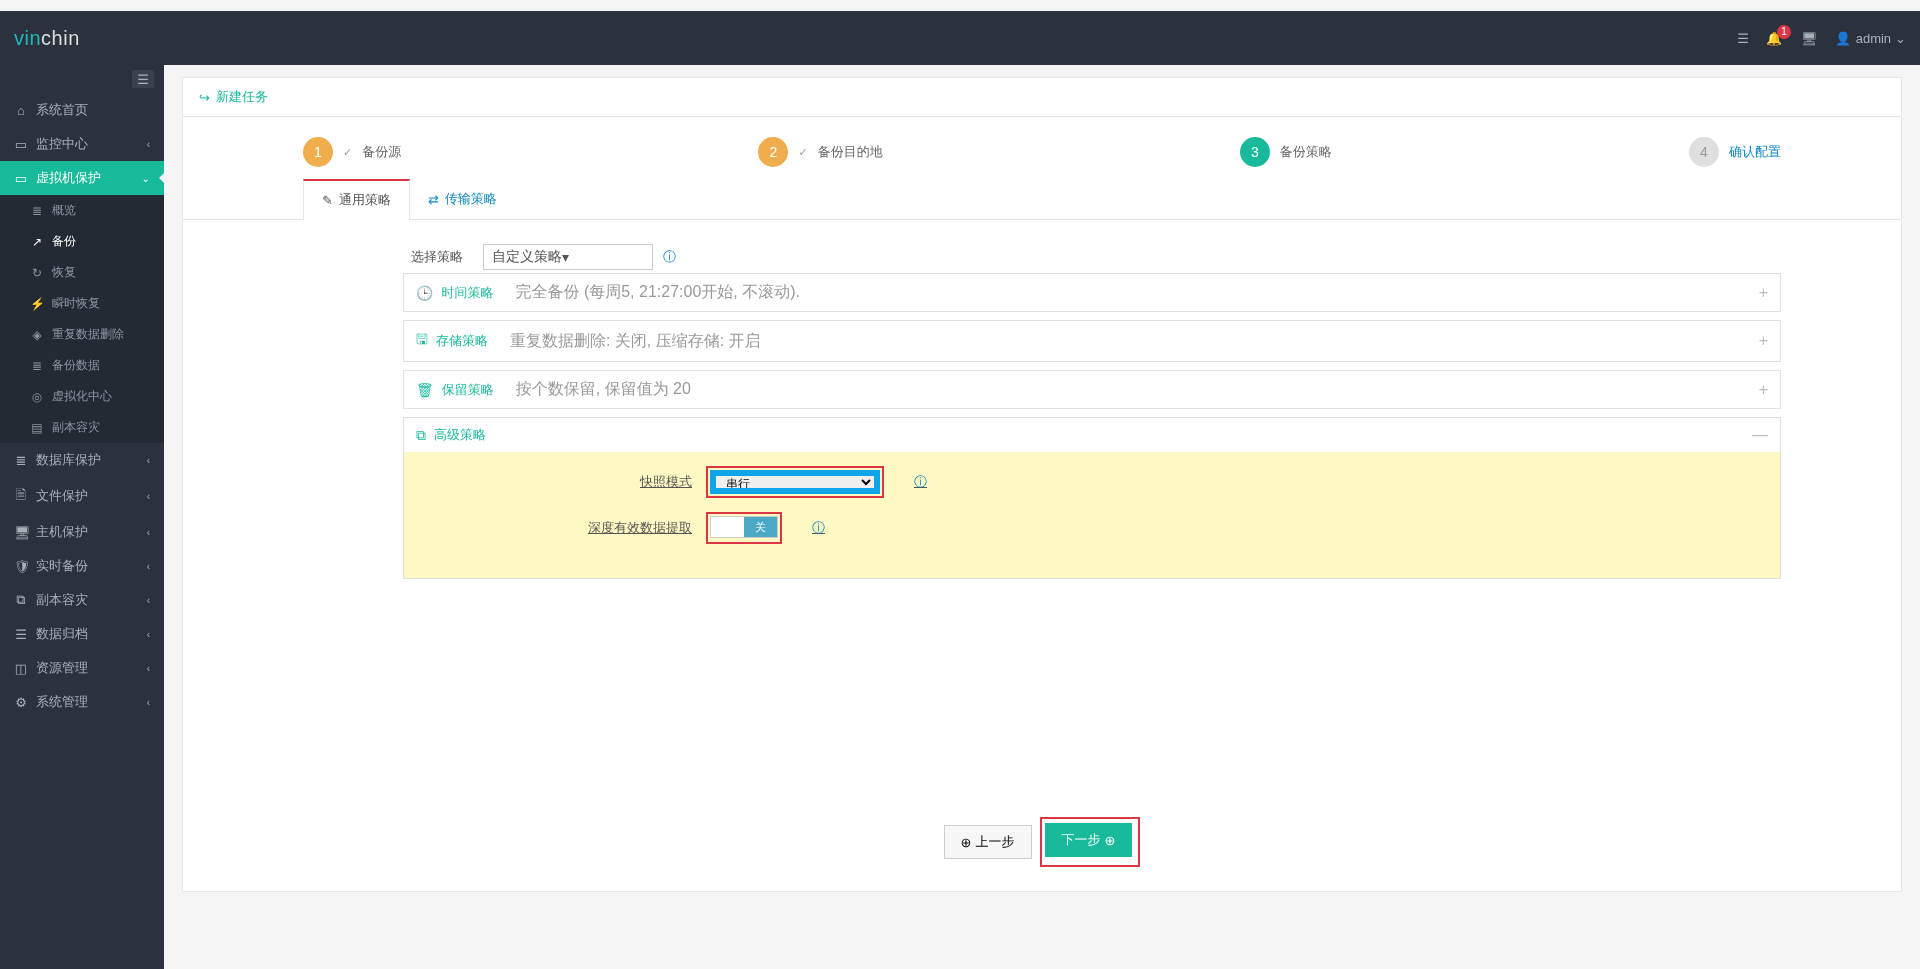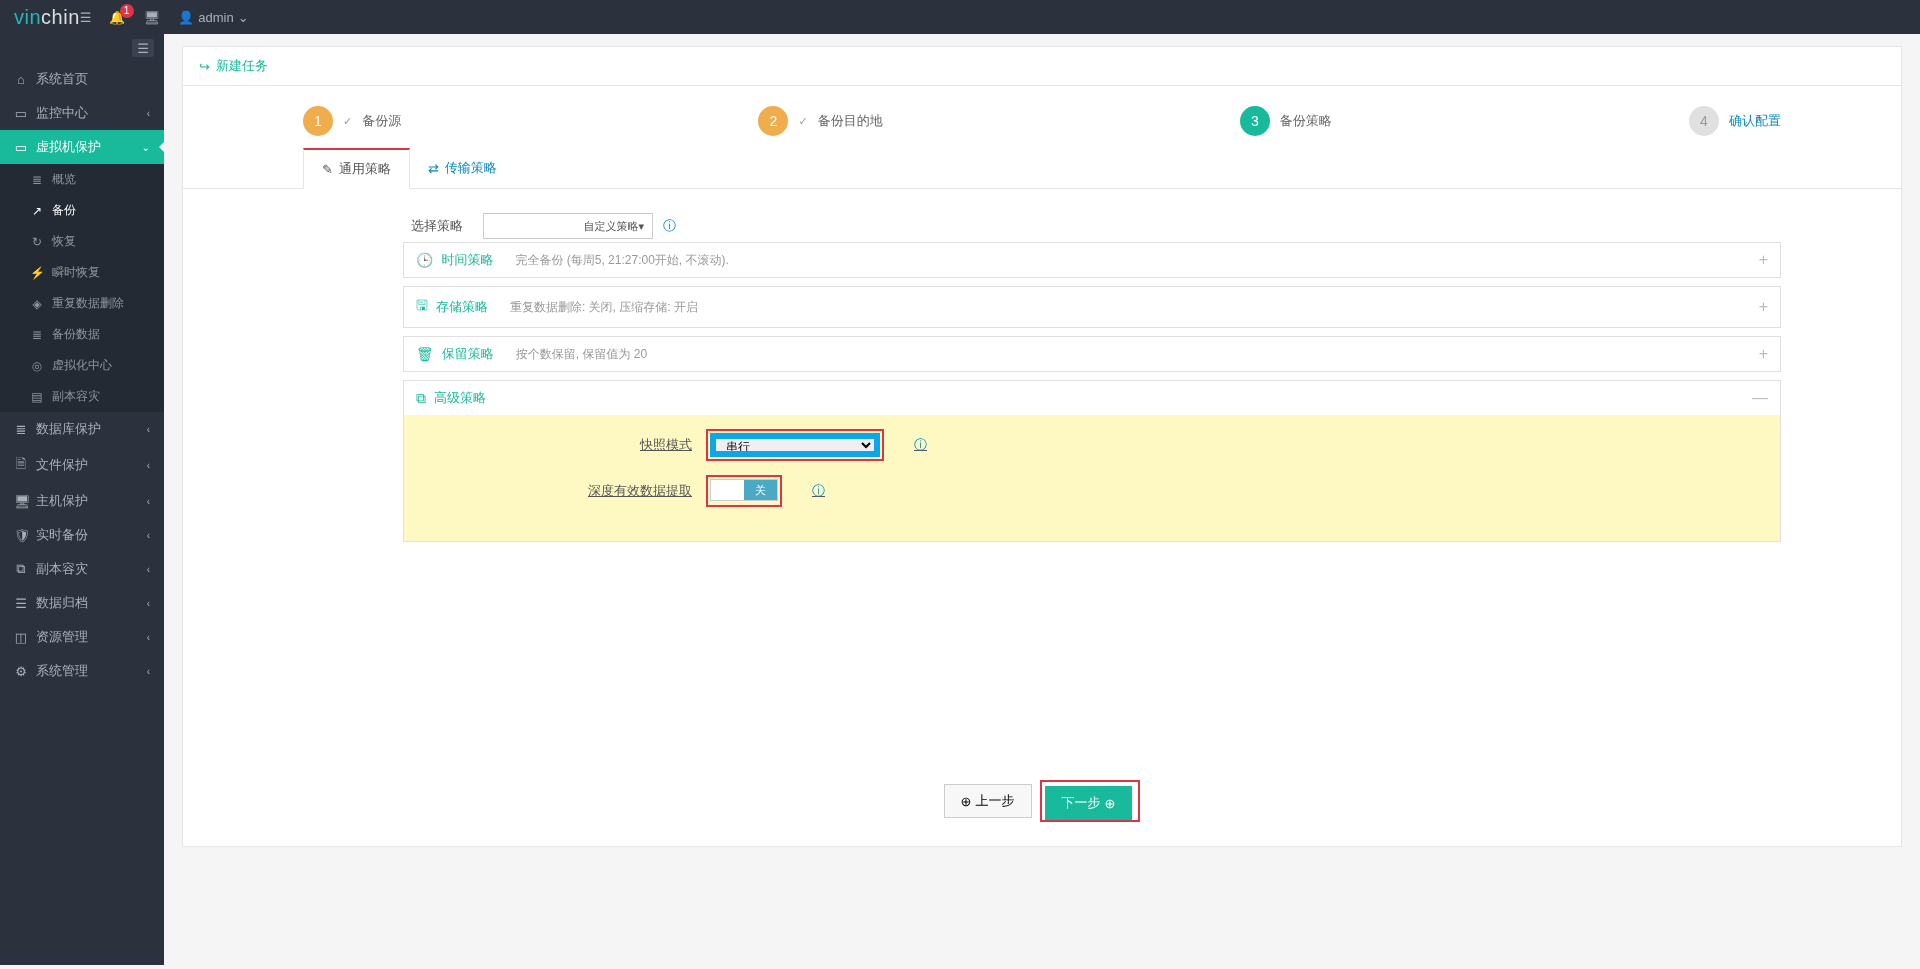--- a/index.html
+++ b/index.html
@@ -1,17 +1,17 @@
 <!DOCTYPE html>
 <html><head>
 <meta charset="utf-8">
 <style>
 * { box-sizing: border-box; margin: 0; padding: 0; }
 body { font-family: "Microsoft YaHei", Arial, sans-serif; font-size: 13px; color: #555; background: #f5f5f5; }
-.topbar { height: 34px; background: #2b323e; display: flex; align-items: center; padding: 0 14px; }
+.topbar { height: 54px; background: #2b323e; display: flex; align-items: center; justify-content: space-between; padding: 0 14px; margin-top: 11px; }
 .logo { height: 38px; display: flex; align-items: center; }
 .logo-text { font-size: 20px; font-weight: 300; letter-spacing: 0.5px; }
 .logo-text .vin { color: #21b9bb; }
 .logo-text .chin { color: #dddddd; }
 .topbar-right { display: flex; align-items: center; gap: 18px; }
 .topbar-icon { color: #aab0b8; position: relative; cursor: pointer; }
 .badge { position: absolute; top: -6px; right: -8px; background: #dc3545; color: #fff; border-radius: 50%; width: 14px; height: 14px; font-size: 10px; display: flex; align-items: center; justify-content: center; }
 .topbar-user { color: #aab0b8; display: flex; align-items: center; gap: 4px; cursor: pointer; }
 .container { display: flex; }
 .sidebar { width: 164px; background: #2b323e; min-height: calc(100vh - 38px); color: #aab0b8; }
@@ -34,42 +34,42 @@
 .step-num.pending { background: #e0e0e0; color: #999; }
 .step-check { color: #999; font-size: 11px; }
 .step-label { color: #666; }
 .step-label.pending { color: #0d88c1; }
 .tabs { display: flex; padding: 0 120px; border-bottom: 1px solid #e6e6e6; }
 .tab { padding: 10px 18px; cursor: pointer; color: #0d88c1; display:flex; align-items:center; gap:6px; }
 .tab.active { border-top: 2px solid #dc3545; border-left: 1px solid #e6e6e6; border-right: 1px solid #e6e6e6; border-bottom: 1px solid #fff; margin-bottom: -1px; color: #555; }
 .tab-body { padding: 24px 120px 10px; }
 .row { display: flex; align-items: center; margin-bottom: 3px; }
 .row-label { width: 180px; text-align: right; padding-right: 20px; color: #555; }
-.select-control { width: 170px; height: 26px; border: 1px solid #ccc; padding: 0 8px; font-size: 11px; background:#fff; cursor:pointer; display:flex; align-items:center; justify-content:flex-end;}
+.select-control { width: 170px; height: 26px; border: 1px solid #ccc; padding: 0 8px; font-size: 14px; background:#fff; cursor:pointer; display:flex; align-items:center; justify-content:flex-start;}
 .info-icon { color: #0d88c1; margin-left: 10px; cursor: pointer; font-size: 13px; }
 .accordion { margin-left: 100px; }
 .acc-item { border: 1px solid #e0e0e0; margin-bottom: 8px; }
 .acc-header { display: flex; align-items: center; padding: 8px 12px; cursor: pointer; background: #fff; }
 .acc-icon { color: #18ba9b; margin-right: 8px; font-size: 14px; }
 .acc-title { color: #18ba9b; margin-right: 22px; }
-.acc-desc { color: #999; font-size: 12px; }
+.acc-desc { color: #999; font-size: 16px; }
 .acc-toggle { margin-left: auto; color: #bbb; font-size: 16px; font-weight:300; }
 .acc-body { padding: 14px 12px 20px; background: #fef9c3; text-decoration: underline; }
 .adv-row { display: flex; align-items: center; margin-bottom: 14px; }
 .adv-label { width: 290px; text-align: right; padding-right: 14px; color: #555; }
 .red-box { border: 2px solid #dc3545; padding: 2px; }
 .select-adv { width: 170px; height: 24px; border: 6px solid #0ea5e9; font-size: 12px; padding: 0 6px; }
 .toggle-sw { display: inline-flex; width: 68px; height: 22px; border: 1px solid #ccc; cursor: pointer; }
 .toggle-half { flex: 1; display: flex; align-items: center; justify-content: center; font-size: 11px; }
 .toggle-half.on { background: #fff; }
 .toggle-half.off { background: #4aa9c4; color: #fff; }
 .footer { padding: 20px 0 24px; display: flex; justify-content: center; gap: 8px; align-items: center; }
 .btn { padding: 7px 16px; border: 1px solid #ccc; background: #f7f7f7; cursor: pointer; font-size: 13px; display:flex; align-items:center; gap:4px; }
 .btn.primary { background: #18ba9b; color: #fff; border-color: #18ba9b; }
-.red-box-footer { border: 2px solid #dc3545; padding: 4px 6px 0 3px; display:flex; gap:0; }
+.red-box-footer { border: 2px solid #dc3545; padding: 4px 6px 8px 3px; display:flex; gap:0; }
 .ico { display: inline-block; width: 14px; text-align: center; }
 </style>
 </head>
 <body>
 
 <div class="topbar">
   <div class="logo">
     <span class="logo-text"><span class="vin">vin</span><span class="chin">chin</span></span>
   </div>
   <div class="topbar-right">

